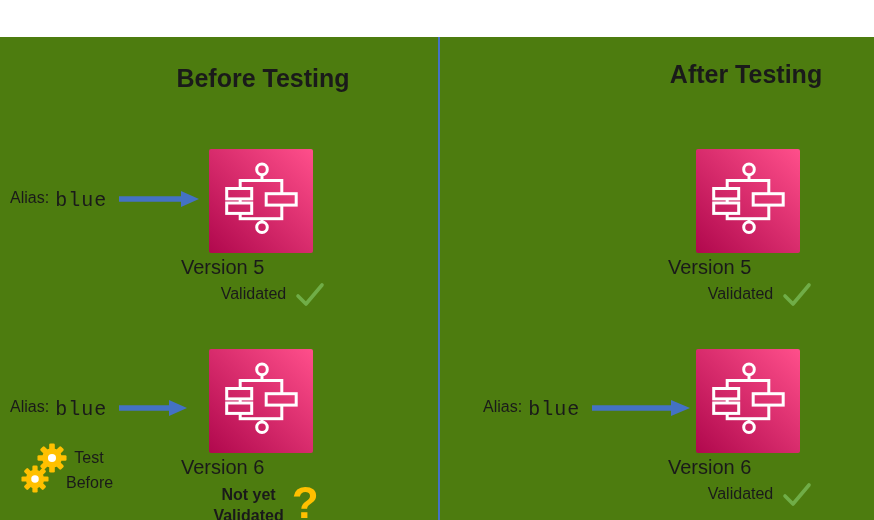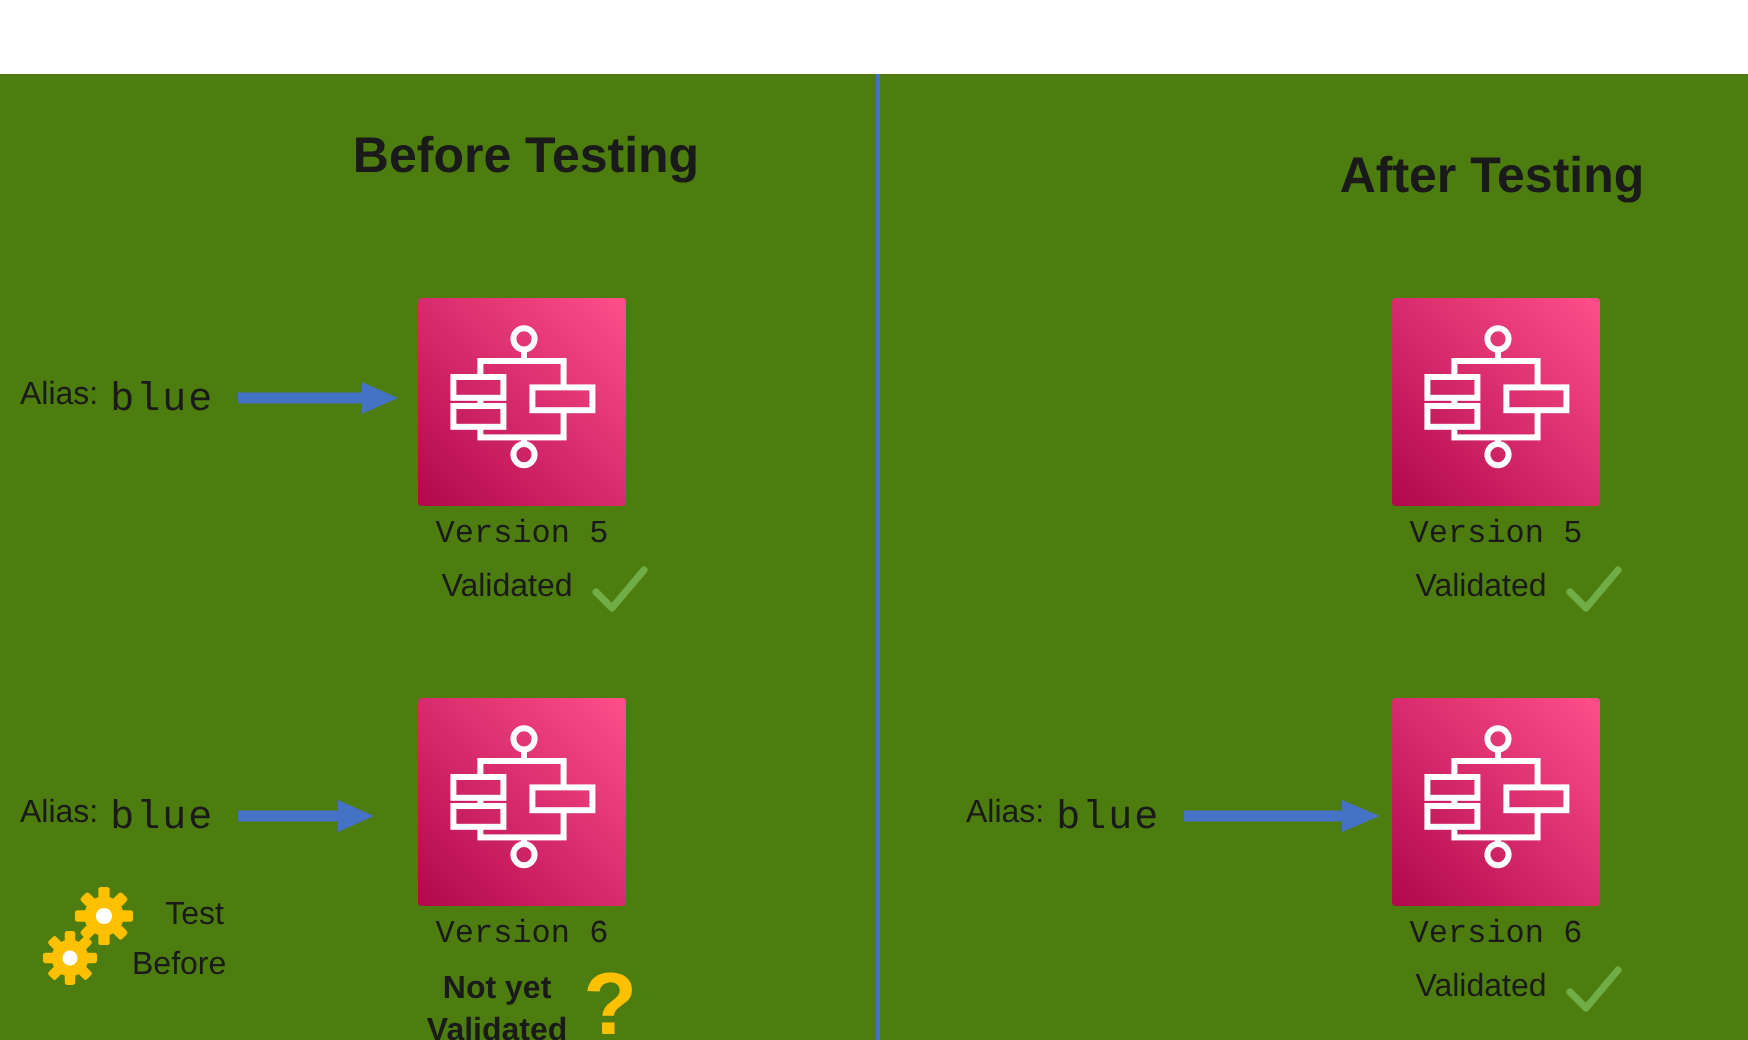--- a/index.html
+++ b/index.html
@@ -6,28 +6,28 @@
   .canvas {
     position:relative; width:874px; height:520px; background:#4d7c0f;
     font-family:"Liberation Sans", sans-serif; color:#1a1a1a; overflow:hidden;margin-top:37px;
   }
   .divider { position:absolute; left:438px; top:0; width:2px; height:520px; background:#4472C4; }
   .title { position:absolute; width:210px; text-align:center; font-size:25px; font-weight:bold; line-height:30px; }
   .alias-row { position:absolute; display:flex; height:24px; font-size:16px; white-space:nowrap; }
   .alias-value { font-family:"Liberation Mono","DejaVu Sans Mono",monospace; font-size:20px; margin-left:6px; letter-spacing:1px; }
   .arrow { margin-left:12px; display:block; flex:0 0 auto; }
   .sf-icon { position:absolute; width:104px; height:104px; display:block; }
-  .caption { position:absolute; width:160px; text-align:center; font-size:16px; line-height:20px;font-family:Liberation Mono, monospace; }
+  .caption { position:absolute; width:160px; font-size:20px; line-height:20px; }
   .status-row { position:absolute; width:160px; display:flex; justify-content:center; align-items:center; gap:9px; font-size:16px; }
   .check { display:block; flex:0 0 auto; margin-top:2px; }
   .pending { position:absolute; width:176px; display:flex; justify-content:center; align-items:flex-start; gap:8px; }
   .pending-lines { text-align:center; font-size:16px; line-height:21px;font-weight:bold; }
   .qmark { font-size:44px; line-height:44px; font-weight:bold; color:#FFC000; margin-top:-3px; }
   .gears { position:absolute; left:20px; top:402px; }
-  .test-suite { position:absolute; left:66px; top:408px; width:46px; text-align:right; font-size:16px; line-height:25px; }
+  .test-suite { position:absolute; left:66px; top:408px; width:46px; text-align:center; font-size:16px; line-height:25px; }
 </style>
 </head>
 <body>
 
 <svg width="0" height="0" style="position:absolute" aria-hidden="true">
   <defs>
     <linearGradient id="sfgrad" x1="0" y1="104" x2="104" y2="0" gradientUnits="userSpaceOnUse">
       <stop offset="0" stop-color="#B0084D"></stop>
       <stop offset="1" stop-color="#FF4F8B"></stop>
     </linearGradient>
@@ -109,21 +109,21 @@
       <use href="#gearShape" transform="translate(32,19) scale(0.88)"></use>
       <use href="#gearShape" transform="translate(15,40) scale(0.82)"></use>
     </svg>
     <div class="test-suite">
       <div>Test</div>
       <div>Before</div>
     </div>
   </div>
 
   <div>
-    <div class="title" style="left:641px; top:36px;">After Testing</div>
+    <div class="title" style="left:641px; top:22px;">After Testing</div>
 
     <svg class="sf-icon" style="left:696px; top:112px;">
         <use href="#sficon"></use>
       </svg>
     <div class="caption" style="left:668px; top:220px;">Version 5</div>
     <div class="status-row" style="left:680px; top:243px;">
       <span>Validated</span>
       <svg class="check" width="30" height="26" viewBox="0 0 30 26">
         <path d="M3 14 L11 22 L27 3" stroke="#70AD47" stroke-width="3.6" fill="none" stroke-linecap="round" stroke-linejoin="round"></path>
       </svg>

